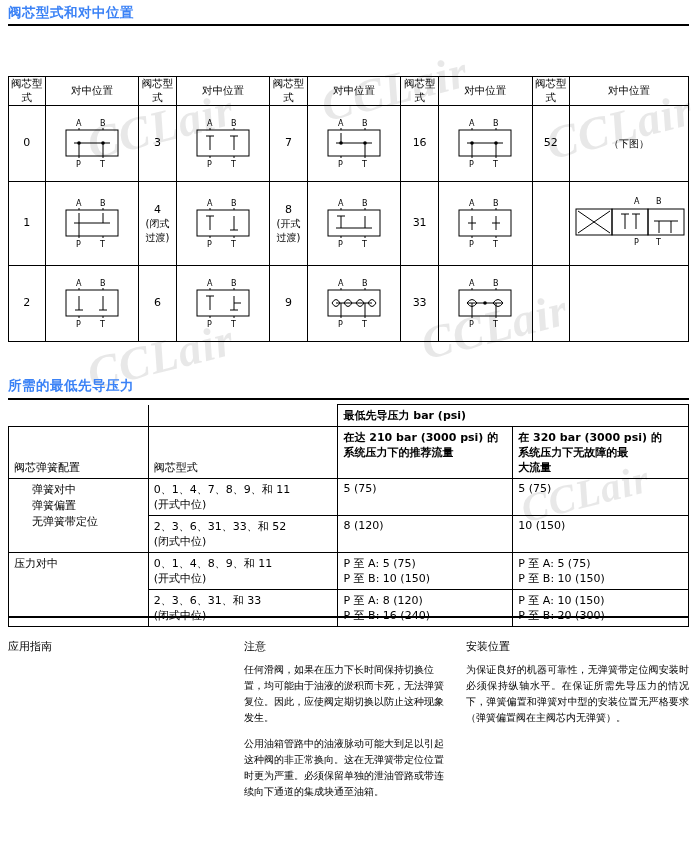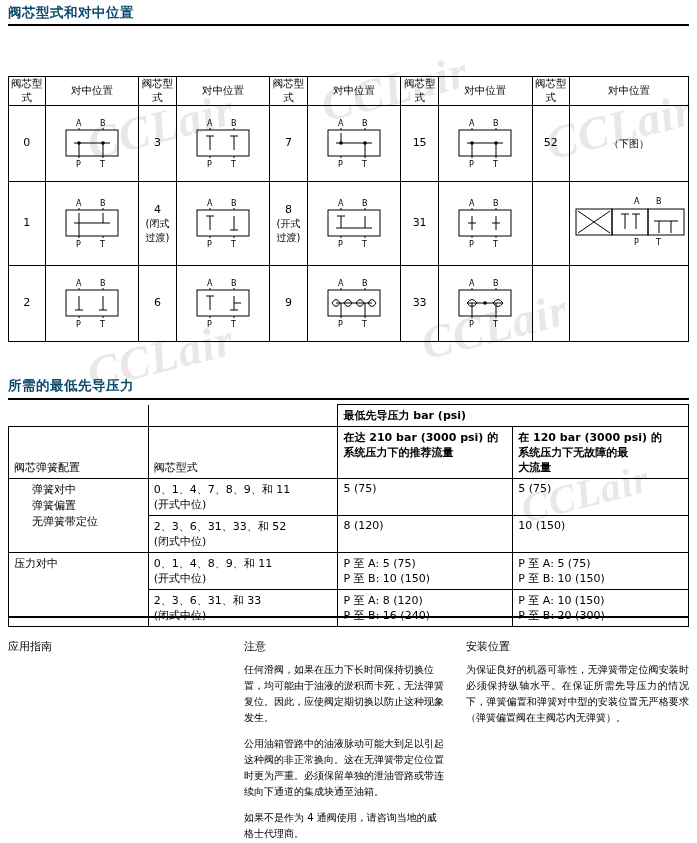--- a/index.html
+++ b/index.html
@@ -30,21 +30,21 @@
   .wm4 { left: 86px;  top: 330px; font-size: 46px; }
   .wm5 { left: 420px; top: 300px; font-size: 46px; }
   .wm6 { left: 520px; top: 470px; font-size: 40px; }
 
   
   h2.sec-title {
     position: absolute;
     margin: 0;
     font-size: 13.5px;
     font-weight: bold;
-    color: #0c4a6e;
+    color: #3b82f6;
     letter-spacing: 0.5px;
   }
   .rule {
     position: absolute;
     height: 2px;
     background: #000;
     left: 8px;
     width: 681px;
   }
 
@@ -213,21 +213,21 @@
               <line x1="20" y1="26" x2="56" y2="26" stroke="#000"></line>
               <line x1="25" y1="16" x2="25" y2="26" stroke="#000"></line>
               <line x1="49" y1="26" x2="49" y2="39" stroke="#000"></line>
               <circle cx="25" cy="26" r="1.8" fill="#000"></circle>
               <circle cx="49" cy="26" r="1.8" fill="#000"></circle>
               <text x="22" y="50" font-size="8" font-family="DejaVu Sans">P</text>
               <text x="46" y="50" font-size="8" font-family="DejaVu Sans">T</text>
             </svg>
           </div>
         </td>
-        <td class="codecell">15</td>
+        <td class="codecell">16</td>
         <td class="symcell">
           <div class="sym">
             <svg width="76" height="52" viewBox="0 0 76 52">
               <text x="22" y="9" font-size="8" font-family="DejaVu Sans">A</text>
               <text x="46" y="9" font-size="8" font-family="DejaVu Sans">B</text>
               <rect x="12" y="13" width="52" height="26" fill="none" stroke="#000" stroke-width="1"></rect>
               <line x1="25" y1="11" x2="25" y2="13" stroke="#000"></line>
               <line x1="49" y1="11" x2="49" y2="13" stroke="#000"></line>
               <line x1="25" y1="39" x2="25" y2="41" stroke="#000"></line>
               <line x1="49" y1="39" x2="49" y2="41" stroke="#000"></line>
@@ -469,21 +469,21 @@
         <td colspan="2" class="bold">最低先导压力 bar (psi)</td>
       </tr>
       <tr>
         <td class="c1 nb-top" style="vertical-align:bottom;">阀芯弹簧配置</td>
         <td class="c2 nb-top" style="vertical-align:bottom;">阀芯型式</td>
         <td class="c3 bold">
           <div>在达 210 bar (3000 psi) 的</div>
           <div>系统压力下的推荐流量</div>
         </td>
         <td class="c4 bold">
-          <div>在 120 bar (3000 psi) 的</div>
+          <div>在 320 bar (3000 psi) 的</div>
           <div>系统压力下无故障的最</div>
           <div>大流量</div>
         </td>
       </tr>
 
       <tr>
         <td class="c1 nb-bottom lh" rowspan="2" style="vertical-align:top;padding-left:23px;">
           <div>弹簧对中</div>
           <div>弹簧偏置</div>
           <div>无弹簧带定位</div>
@@ -541,21 +541,20 @@
   <div class="guide-rule-top" style="top:616px;"></div>
 
   <div class="guide g1">
     <h3>应用指南</h3>
   </div>
 
   <div class="guide g2">
     <h3>注意</h3>
     <p>任何滑阀，如果在压力下长时间保持切换位置，均可能由于油液的淤积而卡死，无法弹簧复位。因此，应使阀定期切换以防止这种现象发生。</p>
     <p>公用油箱管路中的油液脉动可能大到足以引起这种阀的非正常换向。这在无弹簧带定位位置时更为严重。必须保留单独的泄油管路或带连续向下通道的集成块通至油箱。</p>
-    <p>如果不是作为 4 通阀使用，请咨询当地的威格士代理商。</p>
   </div>
 
   <div class="guide g3">
     <h3>安装位置</h3>
     <p>为保证良好的机器可靠性，无弹簧带定位阀安装时必须保持纵轴水平。在保证所需先导压力的情况下，弹簧偏置和弹簧对中型的安装位置无严格要求（弹簧偏置阀在主阀芯内无弹簧）。</p>
   </div>
 
 </div>
 
 </body></html>

